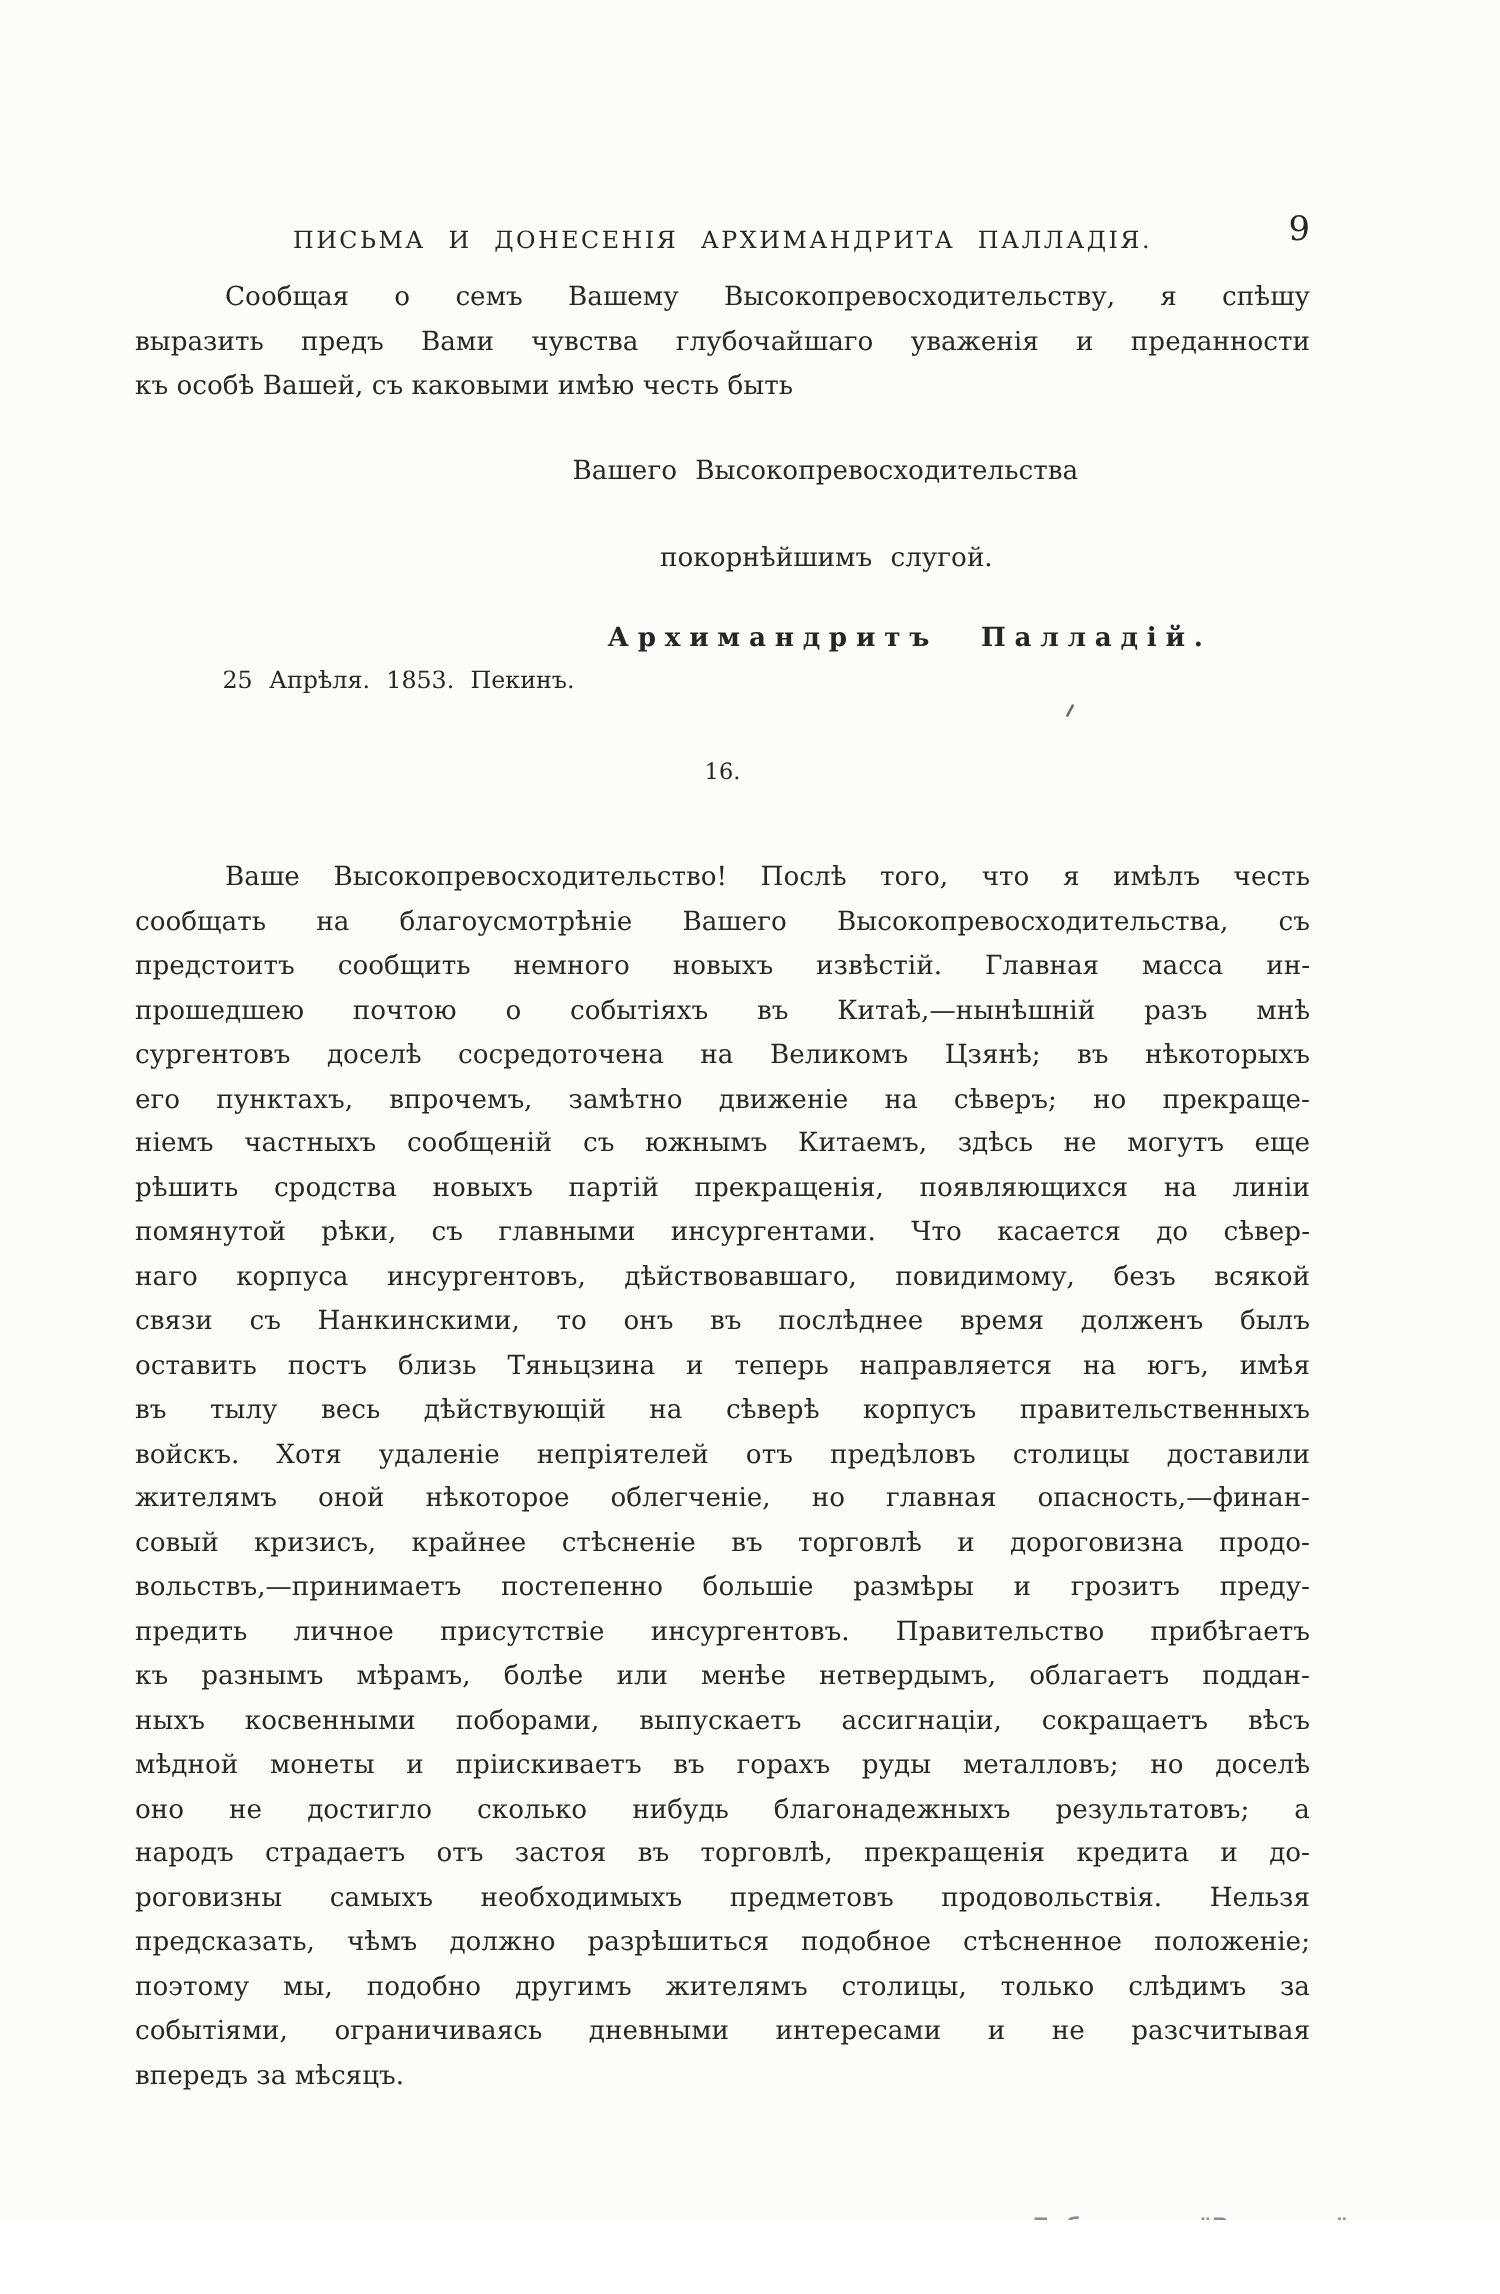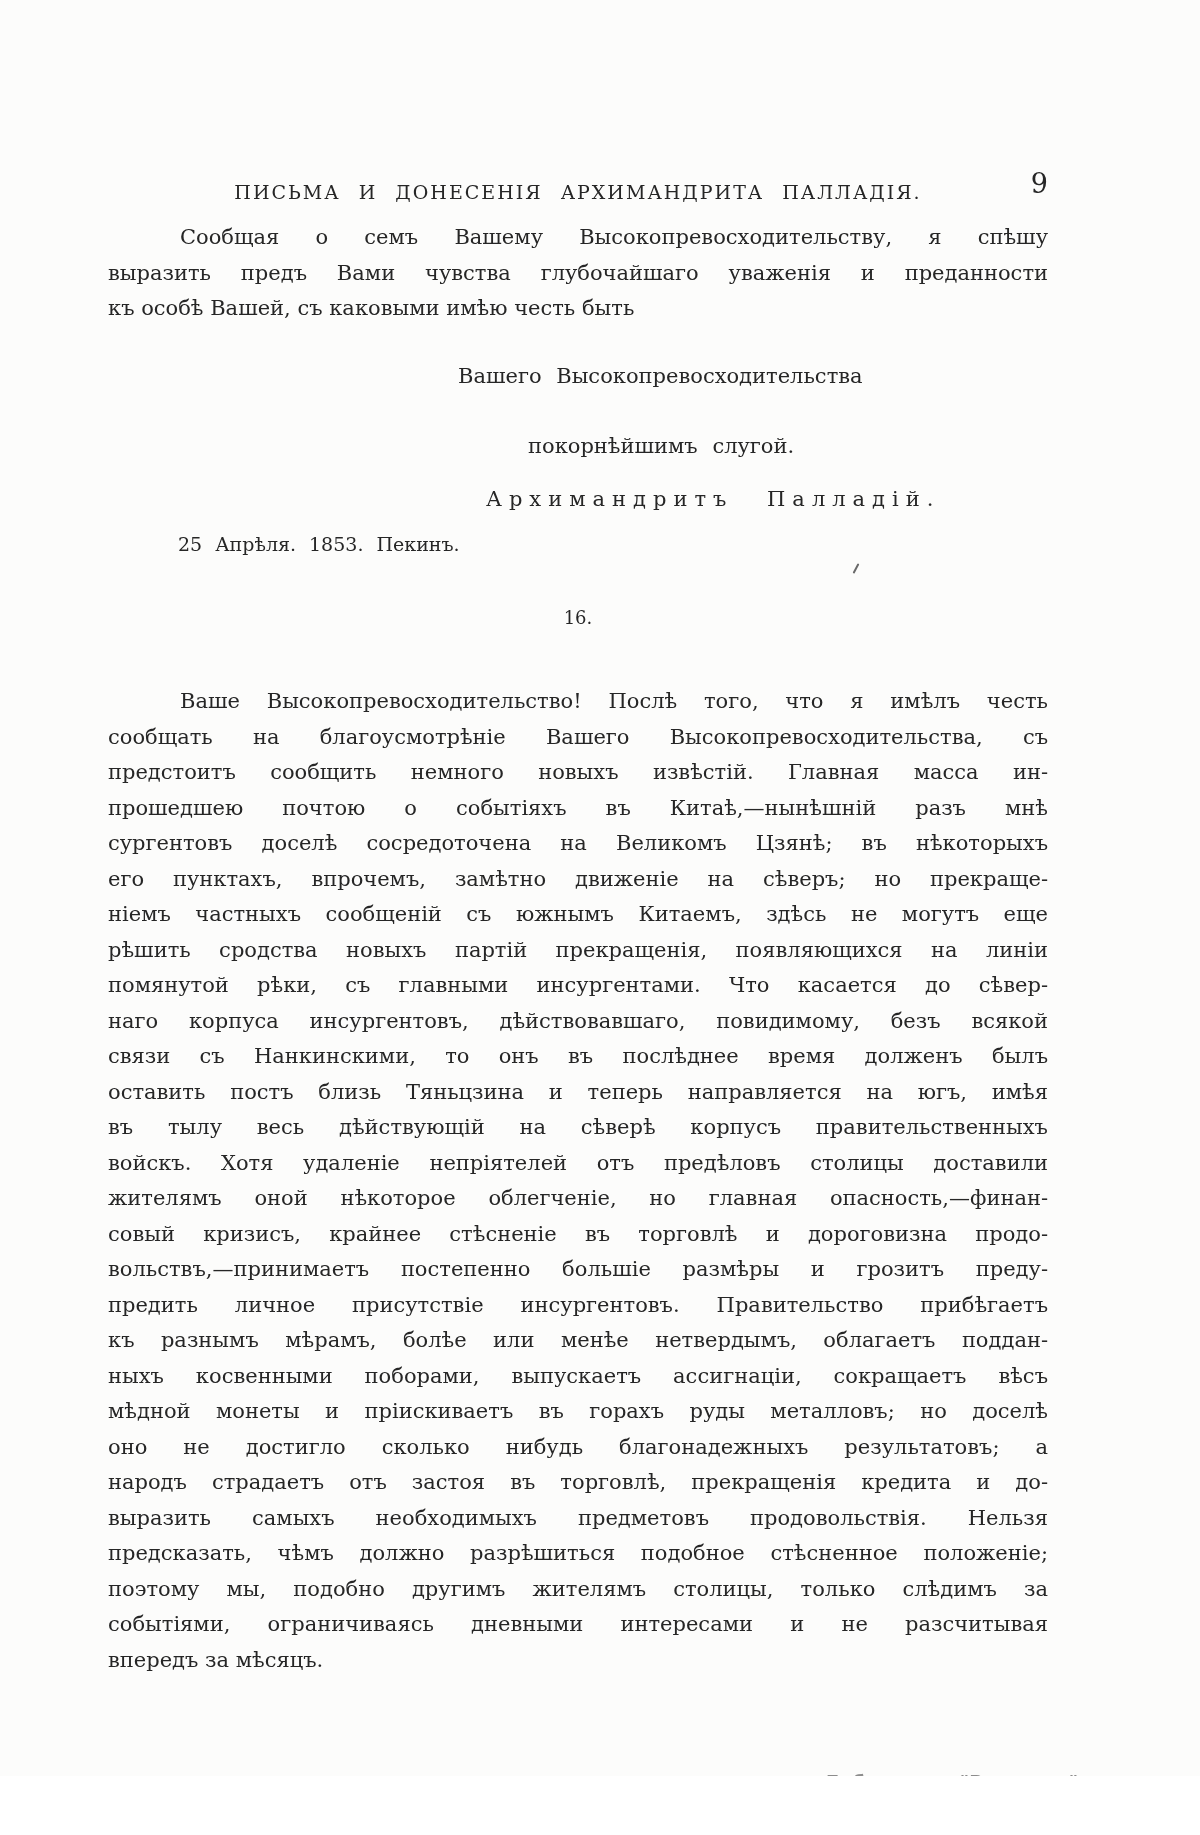--- a/index.html
+++ b/index.html
@@ -34,21 +34,21 @@
   }
   .line.last { text-align:left; text-align-last:left; }
   .line.indent { text-indent:72px; }
 
   .para-15 { top:220px; }
   .para-16 { top:684px; }
 
   .sig { font-size:21px; white-space:nowrap; }
   .valediction-1 { left:458px; top:364px; word-spacing:8px; }
   .valediction-2 { left:528px; top:434px; word-spacing:8px; }
-  .signature     { left:486px; top:487px; letter-spacing:7px; word-spacing:20px; }
+  .signature     { left:486px; top:497px; letter-spacing:7px; word-spacing:20px;font-weight:bold; }
   .dateline      { left:178px; top:533px; font-size:19px; word-spacing:7px; }
 
   .section-number {
     left:108px; top:607px; width:940px;
     text-align:center; font-size:18px;
   }
 
   .scan-artifact {
     left:855px; top:563px; width:2px; height:11px;
     background:#6a6a6a;
@@ -106,21 +106,21 @@
     <div class="line">войскъ. Хотя удаленіе непріятелей отъ предѣловъ столицы доставили</div>
     <div class="line">жителямъ оной нѣкоторое облегченіе, но главная опасность,—финан-</div>
     <div class="line">совый кризисъ, крайнее стѣсненіе въ торговлѣ и дороговизна продо-</div>
     <div class="line">вольствъ,—принимаетъ постепенно большіе размѣры и грозитъ преду-</div>
     <div class="line">предить личное присутствіе инсургентовъ. Правительство прибѣгаетъ</div>
     <div class="line">къ разнымъ мѣрамъ, болѣе или менѣе нетвердымъ, облагаетъ поддан-</div>
     <div class="line">ныхъ косвенными поборами, выпускаетъ ассигнаціи, сокращаетъ вѣсъ</div>
     <div class="line">мѣдной монеты и пріискиваетъ въ горахъ руды металловъ; но доселѣ</div>
     <div class="line">оно не достигло сколько нибудь благонадежныхъ результатовъ; а</div>
     <div class="line">народъ страдаетъ отъ застоя въ торговлѣ, прекращенія кредита и до-</div>
-    <div class="line">выразить самыхъ необходимыхъ предметовъ продовольствія. Нельзя</div>
+    <div class="line">роговизны самыхъ необходимыхъ предметовъ продовольствія. Нельзя</div>
     <div class="line">предсказать, чѣмъ должно разрѣшиться подобное стѣсненное положеніе;</div>
     <div class="line">поэтому мы, подобно другимъ жителямъ столицы, только слѣдимъ за</div>
     <div class="line">событіями, ограничиваясь дневными интересами и не разсчитывая</div>
     <div class="line last">впередъ за мѣсяцъ.</div>
   </div>
 
   <div class="abs watermark">Библиотека "Руниверс"</div>
 
 </div>
 

